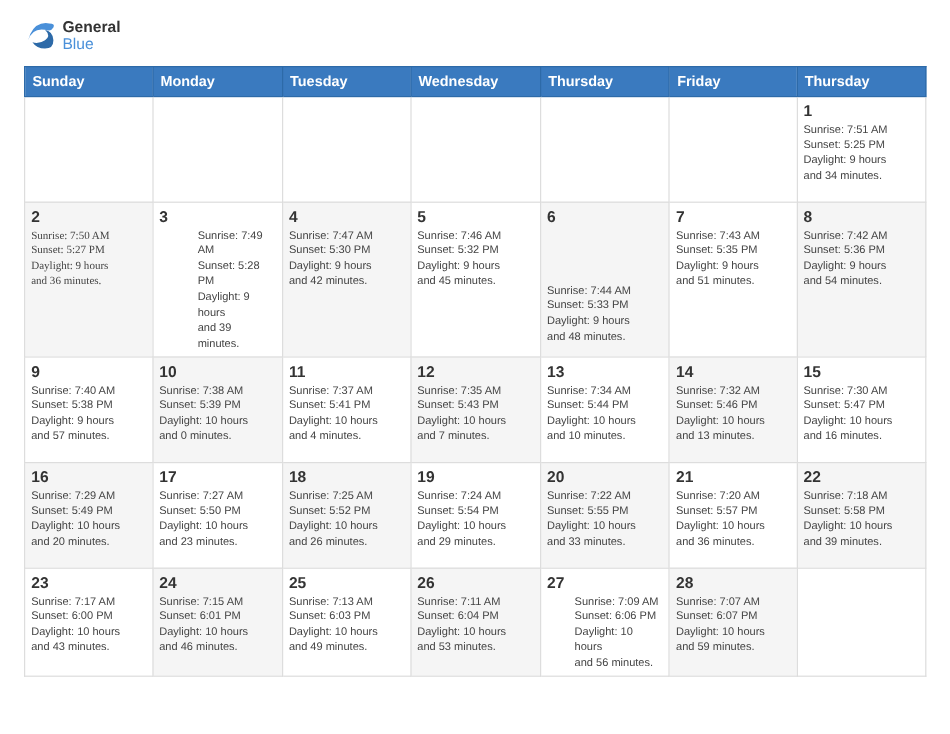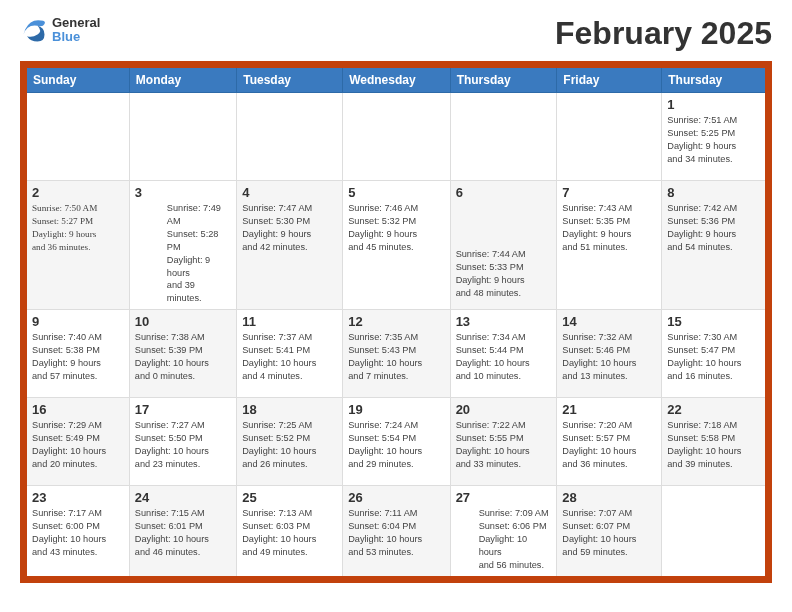--- a/index.html
+++ b/index.html
@@ -16,21 +16,21 @@
       padding: 16px 20px 10px 20px;
     }
     .header-area {
       display: flex;
       align-items: flex-start;
       justify-content: space-between;
       margin-bottom: 10px;
     }
     .logo {
       display: flex;
-      align-items: flex-end;
+      align-items: flex-start;
       gap: 4px;
     }
     .logo-icon {
       width: 28px;
       height: 28px;
     }
     .title-block {
       text-align: right;
     }
     .month-title {
@@ -39,21 +39,21 @@
       color: #333;
       line-height: 1.1;
     }
     .subtitle {
       font-size: 14px;
       color: #555;
     }
     .calendar {
       width: 100%;
       border-collapse: collapse;
-      border: 7px solid #c2410c;
+      border: 1px solid #c2410c;
     }
     .calendar th {
       background-color: #3a7abf;
       color: #fff;
       font-size: 12px;
       font-weight: bold;
       padding: 5px 6px;
       text-align: left;
       border: 1px solid #2d6aa8;
     }
@@ -92,25 +92,24 @@
 <div class="page">
   <div class="header-area">
     <div class="logo">
       <svg class="logo-icon" viewBox="0 0 32 32">
         <rect x="0" y="0" width="32" height="32" fill="white"></rect>
         <path d="M4 20 Q8 8 20 10 Q26 12 28 8 Q30 4 24 4 Q12 2 6 14 Z" fill="#4a90d9"></path>
         <path d="M20 10 Q28 12 28 20 Q28 28 20 28 Q12 28 8 22 Q14 24 20 20 Q26 16 20 10 Z" fill="#2d6aa8"></path>
       </svg>
       <div>
         <div style="font-size:13px;font-weight:bold;color:#333;line-height:1.1;">General</div>
-        <div style="font-size:13px;font-weight:bold;color:#4a90d9;line-height:1.1;">Blue</div>
+        <div style="font-size:13px;font-weight:normal;color:#4a90d9;line-height:1.1;">Blue</div>
       </div>
     </div>
     <div class="title-block">
-      <div class="month-title">February 2025</div>
     </div>
   </div>
 
   <table class="calendar">
     <thead>
       <tr>
       <th>Sunday</th>
           <th>Monday</th>
           <th>Tuesday</th>
           <th>Wednesday</th>

